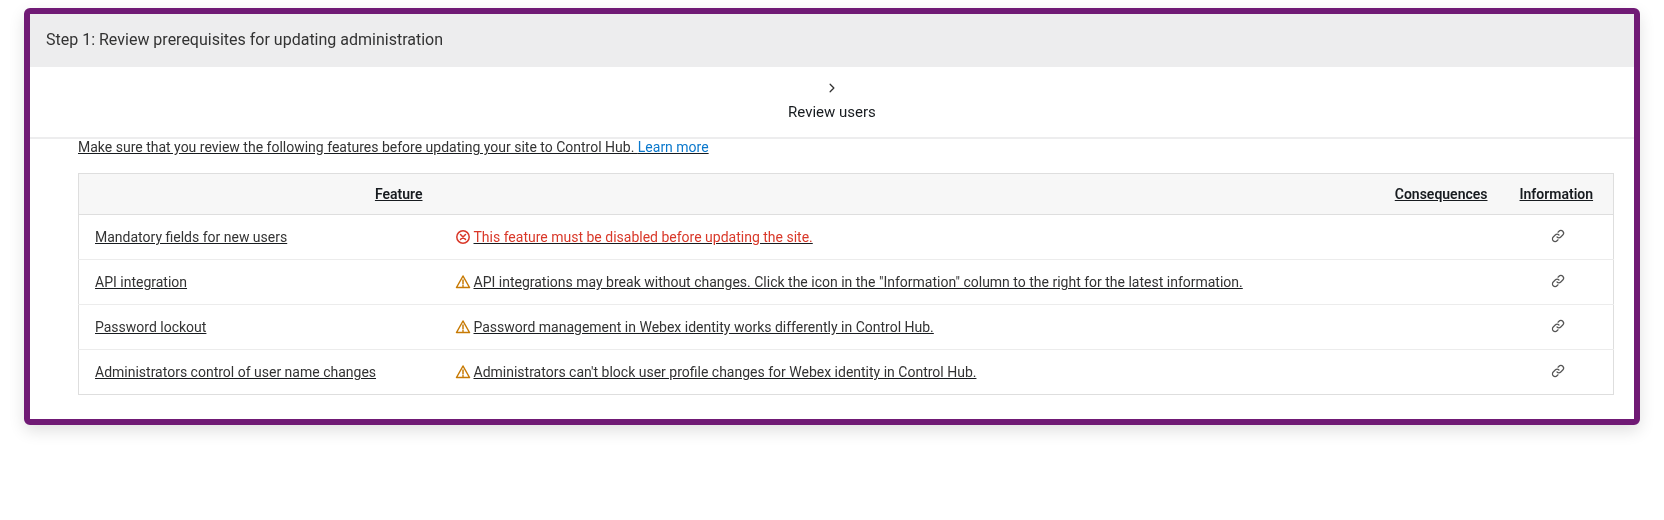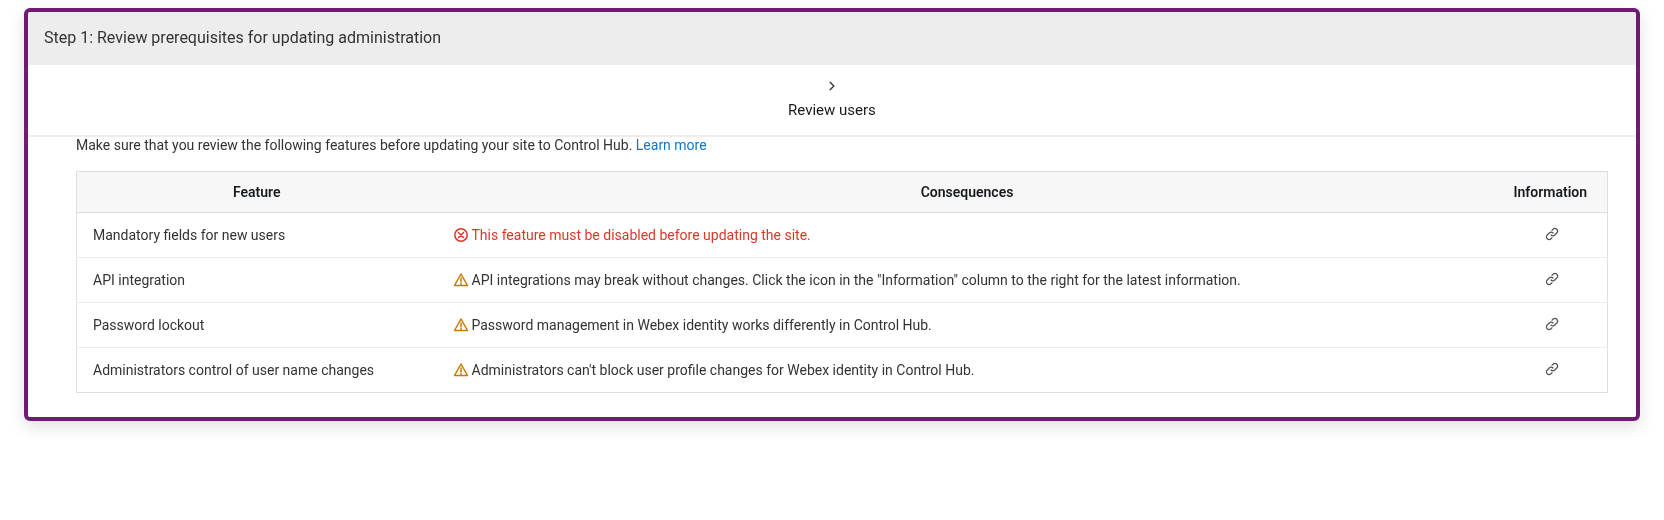--- a/index.html
+++ b/index.html
@@ -5,21 +5,21 @@
   * { box-sizing: border-box; margin: 0; padding: 0; }
   body {
     font-family: -apple-system, BlinkMacSystemFont, "Segoe UI", Roboto, Helvetica, Arial, sans-serif;
     background: #fff;
     color: #171B1F;
     font-size: 14px;
     padding: 0;
   }
   .card {
     margin: 8px 24px 24px 24px;
-    border: 4px solid #701a75;
+    border: 6px solid #701a75;
     border-radius: 6px;
     box-shadow: 0 6px 16px rgba(0,0,0,0.12);
     overflow: hidden;
     background: #5eead4;
   }
   .step-header {
     background: #ededee;
     padding: 16px 16px;
     font-size: 16px;
     color: #333;
@@ -40,38 +40,39 @@
   .section-header .chev {
     width: 10px; height: 10px;
     display: inline-flex;
     align-items: center; justify-content: center;
   }
   .section-title {
     font-size: 15px;
     color: #171B1F;
   }
   .section-body {
-    padding: 0 28px 24px 48px;
+    padding: 0 20px 24px 48px;
+    text-decoration: underline;
   }
   .intro {
     color: #333;
     font-size: 14px;
     margin-bottom: 18px;
   }
   .intro a { color: #0a78cc; text-decoration: none; }
 
   table.ftable {
     width: 100%;
     border-collapse: collapse;
     border: 1px solid #dedede;
     font-size: 14px;
   }
   table.ftable thead th {
     background: #f7f7f7;
-    text-align: center;
+    text-align: right;
     font-weight: 600;
     padding: 12px 16px;
     border-bottom: 1px solid #dedede;
     color: #171B1F;
   }
   table.ftable thead th.col-info { text-align: left; }
   table.ftable tbody td {
     padding: 12px 16px;
     border-top: 1px solid #ececec;
     vertical-align: middle;

